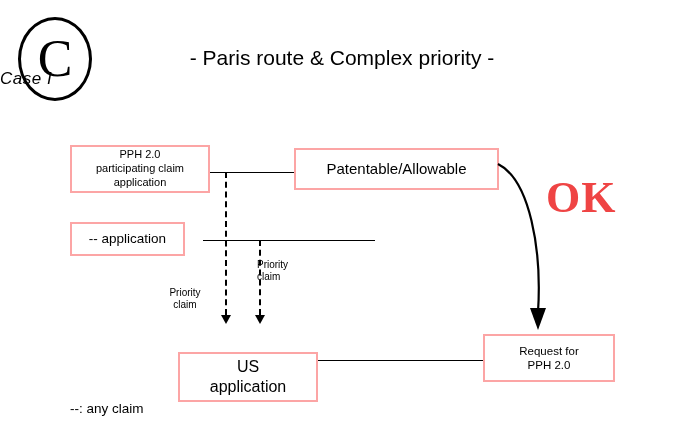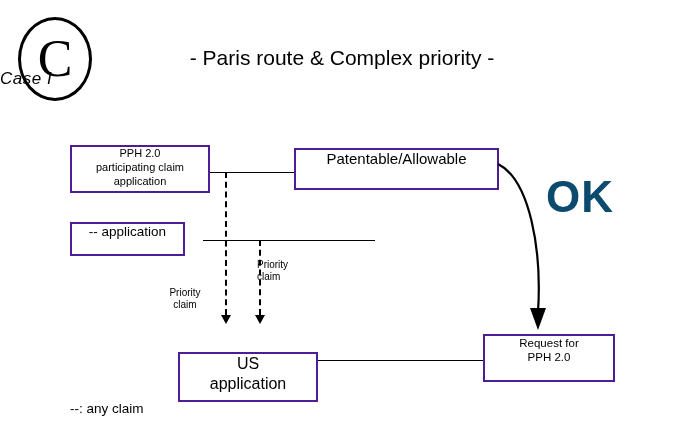--- a/index.html
+++ b/index.html
@@ -44,24 +44,25 @@
   .circle-c span {
     display: block;
     text-align: center;
     font-family: "Liberation Serif", serif;
     font-size: 52px;
     line-height: 78px;
   }
 
   
   .box {
-    border: 2px solid #4c1d95;
+    border: 2px solid #fca5a5;
     box-sizing: border-box;
     background: #fff;
     display: flex;
+    align-items: center;
     justify-content: center;
     text-align: center;
     line-height: 1.25;
   }
   #box-pph {
     left: 70px; top: 145px; width: 140px; height: 48px;
     font-size: 11px;
   }
   #box-app {
     left: 70px; top: 222px; width: 115px; height: 34px;
@@ -99,24 +100,24 @@
   .lbl {
     font-size: 10px;
     line-height: 1.2;
     text-align: center;
   }
   .lbl-left { text-align: left; }
 
   
   .ok {
     left: 546px; top: 172px;
-    font-family: Liberation Sans, sans-serif;
+    font-family: Liberation Serif, serif;
     font-weight: bold;
     font-size: 44px;
-    color: #0c4a6e;
+    color: #ef4444;
     letter-spacing: 1px;
   }
 
   
   .footnote {
     left: 70px; top: 401px;
     font-size: 13.5px;
   }
 
   

